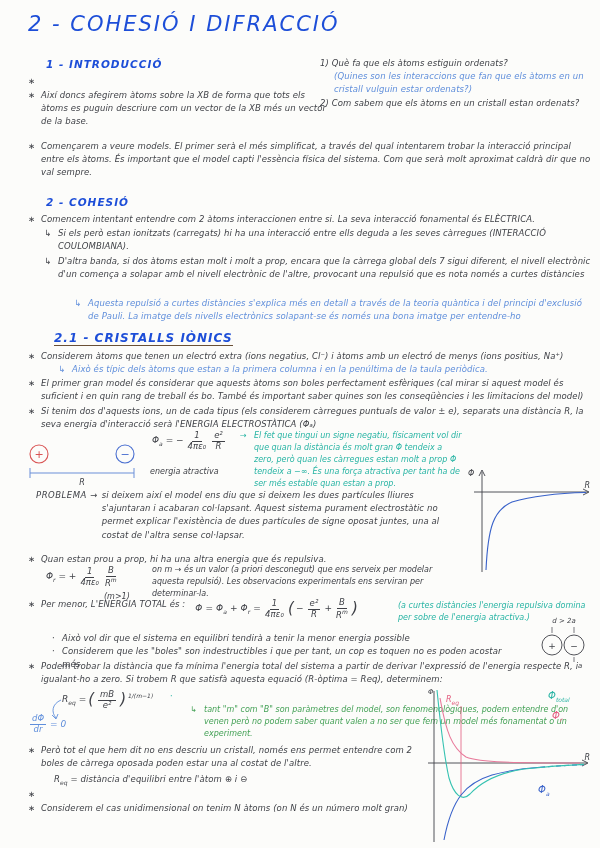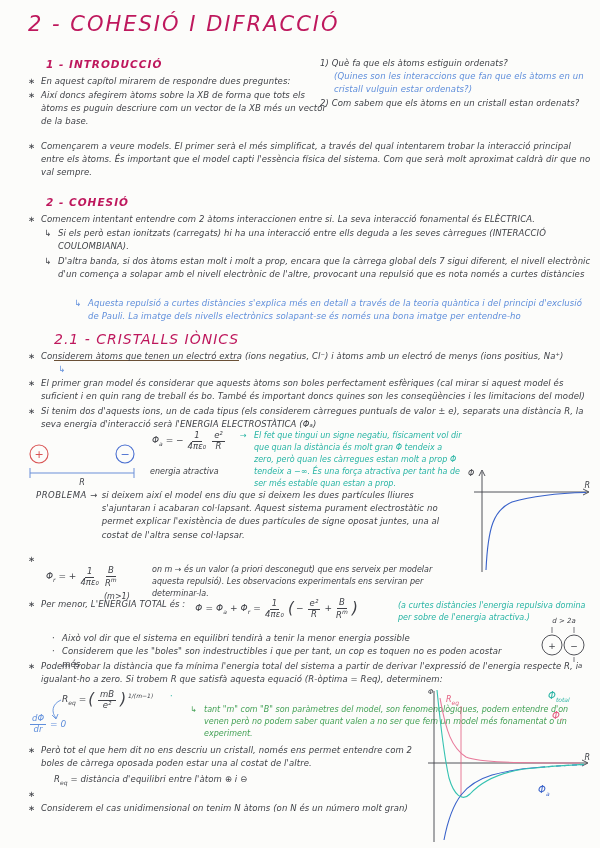--- a/index.html
+++ b/index.html
@@ -5,48 +5,47 @@
   *{margin:0;padding:0;box-sizing:border-box}
   html,body{background:#e9e9e9}
   .page{position:relative;width:600px;height:848px;margin:0 auto;background:#fcfcfa;
         font-family:"DejaVu Sans",sans-serif;font-style:italic;color:#3f4147;overflow:hidden}
   .abs{position:absolute}
   .hw{font-size:8.5px;line-height:1.55;letter-spacing:.1px}
   .sm{font-size:8px;line-height:1.5}
   .row{display:flex;gap:4px;align-items:flex-start}
   .marker{flex:none;width:9px;font-style:normal}
   .hookm{flex:none;width:10px}
-  .orange{color:#be185d}
+  .orange{color:#1d4ed8}
   .blue{color:#5f8edb}
   .teal{color:#28b4a4}
   .green{color:#44a156}
   .pink{color:#e25c7e}
   .ink{color:#3f4147}
   .title{font-size:21px;letter-spacing:2px;font-weight:400}
   .h2{font-size:10.5px;letter-spacing:1px;font-weight:700}
-  .h3{font-size:14px;letter-spacing:1px;font-weight:400;border-bottom:1.2px solid #6a5036;padding-bottom:13px}
+  .h3{font-size:12px;letter-spacing:1px;font-weight:700;border-bottom:1.2px solid #6a5036;padding-bottom:0}
   .formula{display:flex;align-items:center;font-size:9px;gap:2px;white-space:nowrap}
   .frac{display:inline-flex;flex-direction:column;align-items:center;line-height:1.15;margin:0 2px;font-size:8.5px}
   .frac .num{border-bottom:.9px solid currentColor;padding:0 2px}
   sub{font-size:6px}
   sup{font-size:6px}
   .bigp{font-size:15px;font-weight:300;line-height:1;transform:translateY(-1px)}
   svg text{font-family:"DejaVu Sans",sans-serif;font-style:italic}
 </style>
 </head>
 <body>
 
 <div class="page">
 
   <div class="abs title orange" style="left:28px;top:12px">2 - COHESIÓ  I  DIFRACCIÓ</div>
 
   <div class="abs h2 orange" style="left:46px;top:58px">1 - INTRODUCCIÓ</div>
   <div class="abs hw row" style="left:28px;top:75px;width:300px">
     <span class="marker">∗</span>
-    <span>En aquest capítol mirarem de respondre dues preguntes:</span>
   </div>
   <div class="abs hw row" style="left:28px;top:89px;width:300px">
     <span class="marker">∗</span>
     <span>Així doncs afegirem àtoms sobre la XB de forma que tots els àtoms es puguin descriure com un vector de la XB més un vector de la base.</span>
   </div>
 
   <div class="abs hw" style="left:320px;top:57px;width:276px">
     <div>1) Què fa que els àtoms estiguin ordenats?</div>
     <div class="blue" style="padding-left:14px">(Quines son les interaccions que fan que els àtoms en un cristall vulguin estar ordenats?)</div>
     <div>2) Com sabem que els àtoms en un cristall estan ordenats?</div>
@@ -75,24 +74,25 @@
     <span>Aquesta repulsió a curtes distàncies s'explica més en detall a través de la teoria quàntica i del principi d'exclusió de Pauli. La imatge dels nivells electrònics solapant-se és només una bona imatge per entendre-ho</span>
   </div>
 
   <div class="abs h3 orange" style="left:54px;top:331px">2.1 - CRISTALLS IÒNICS</div>
   <div class="abs hw row" style="left:28px;top:350px;width:566px">
     <span class="marker">∗</span>
     <span>Considerem àtoms que tenen un electró extra (ions negatius, Cl⁻) i àtoms amb un electró de menys (ions positius, Na⁺)</span>
   </div>
   <div class="abs hw row blue" style="left:58px;top:363px;width:520px">
     <span class="hookm">↳</span>
+    <span>Això és típic dels àtoms que estan a la primera columna i en la penúltima de la taula periòdica.</span>
   </div>
   <div class="abs hw row" style="left:28px;top:377px;width:566px">
     <span class="marker">∗</span>
-    <span>El primer gran model és considerar que aquests àtoms son boles perfectament esfèriques (cal mirar si aquest model és suficient i en quin rang de treball és bo. També és important doncs quines son les conseqüències i les limitacions del model)</span>
+    <span>El primer gran model és considerar que aquests àtoms son boles perfectament esfèriques (cal mirar si aquest model és suficient i en quin rang de treball és bo. També és important saber quines son les conseqüències i les limitacions del model)</span>
   </div>
   <div class="abs hw row" style="left:28px;top:405px;width:566px">
     <span class="marker">∗</span>
     <span>Si tenim dos d'aquests ions, un de cada tipus (els considerem càrregues puntuals de valor ± e), separats una distància R, la seva energia d'interacció serà l'ENERGIA ELECTROSTÀTICA (Φₐ)</span>
   </div>
 
   <div class="abs" style="left:24px;top:440px">
     <svg width="122" height="48">
       <circle cx="15" cy="14" r="9" fill="none" stroke="#d95555" stroke-width="1.1"></circle>
       <text x="15" y="18" text-anchor="middle" font-size="11" fill="#d95555">+</text>
@@ -135,20 +135,21 @@
     </svg>
   </div>
 
   <div class="abs hw row" style="left:36px;top:489px;width:418px">
     <span style="flex:none;letter-spacing:.5px">PROBLEMA →</span>
     <span>si deixem així el model ens diu que si deixem les dues partícules lliures s'ajuntaran i acabaran col·lapsant. Aquest sistema purament electrostàtic no permet explicar l'existència de dues partícules de signe oposat juntes, una al costat de l'altra sense col·lapsar.</span>
   </div>
 
   <div class="abs hw row" style="left:28px;top:553px;width:420px">
     <span class="marker">∗</span>
+    <span>Quan estan prou a prop, hi ha una altra energia que és repulsiva.</span>
   </div>
   <div class="abs formula" style="left:46px;top:566px">
     <span><span>Φ</span><sub>r</sub> <span>= +</span></span>
     <span class="frac">
         <span class="num">1</span>
         <span>4πε₀</span>
       </span>
     <span class="frac">
         <span class="num">B</span>
         <span><span>R</span><sup>m</sup></span>

